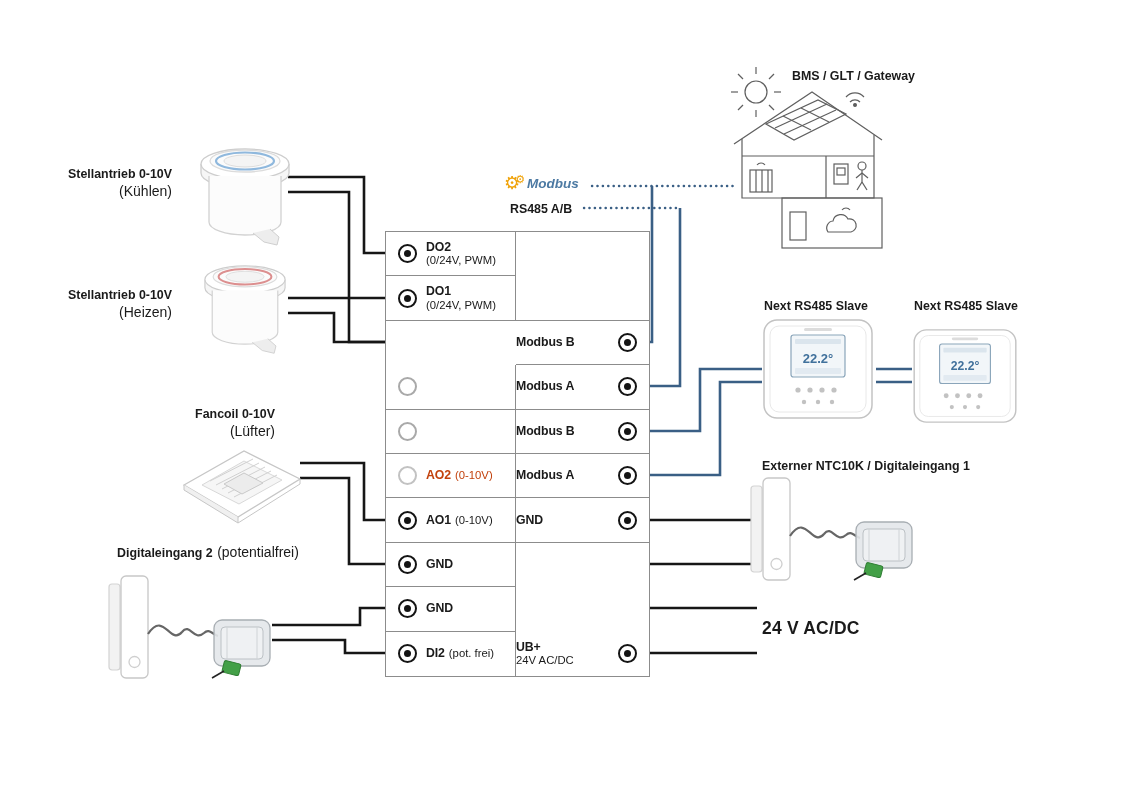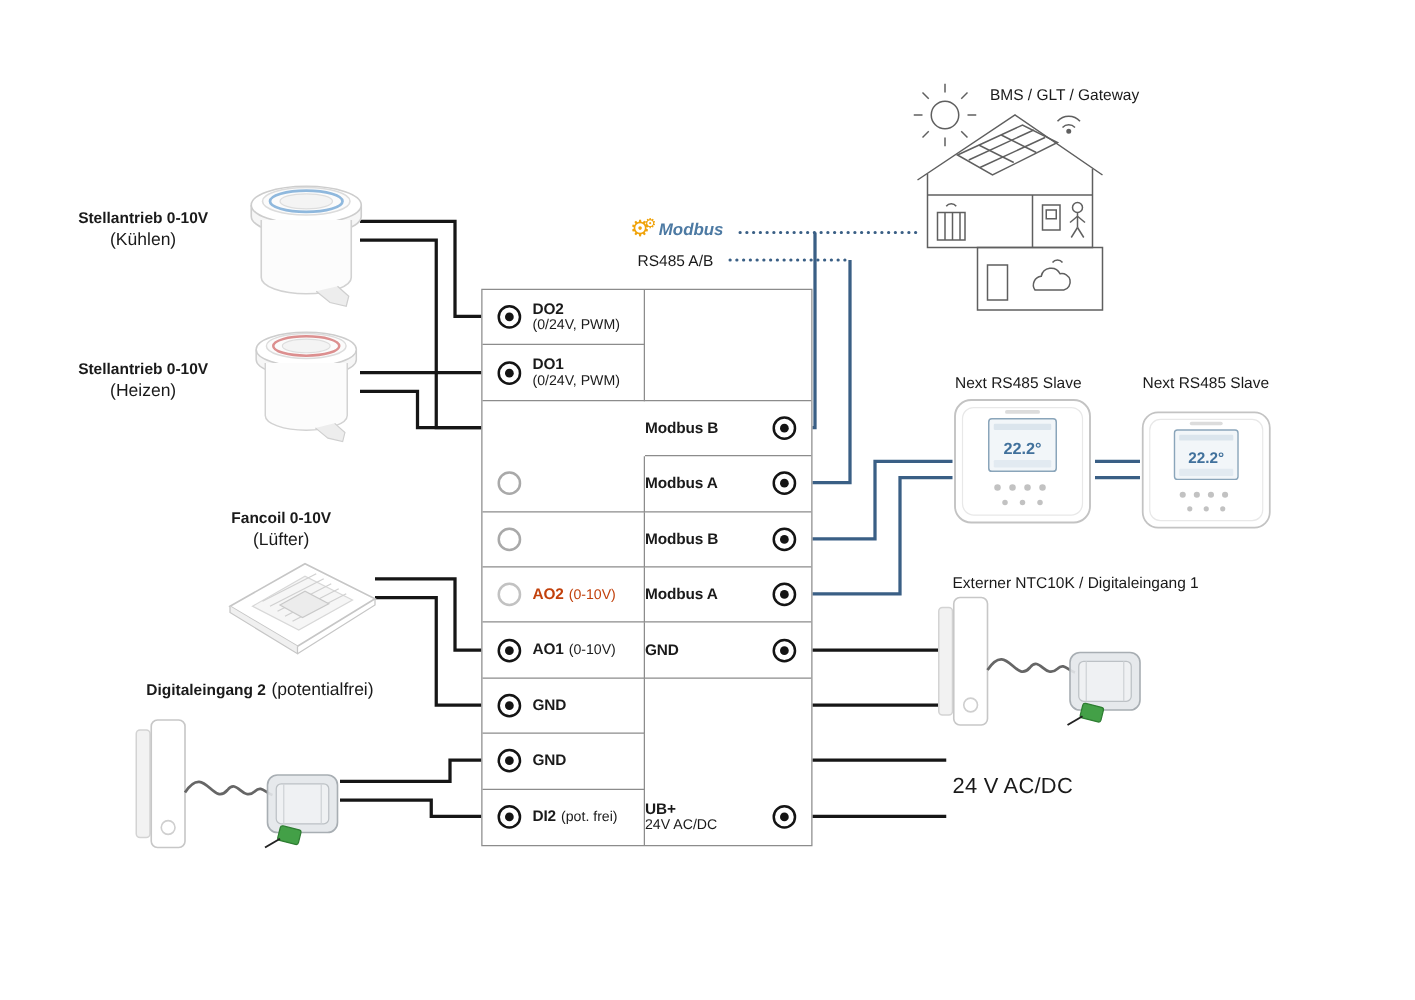--- a/index.html
+++ b/index.html
@@ -29,23 +29,23 @@
   .term.l{left:12px}
   .term.r{right:12px}
   .term.empty{border-color:#a9a9a9}.term.empty::after{display:none}
   .term.dis{border-color:#c2c2c2}.term.dis::after{display:none}
 
   
   .dev-label{position:absolute;line-height:1.32;z-index:3}
   .dev-label .t{font-weight:bold;font-size:12.4px;display:block}
   .dev-label .s{font-size:14px;display:block}
   .inline-label .t,.inline-label .s{display:inline}
-  .ra{text-align:center}
-  .hd{font-weight:normal;font-size:12.4px}
-  .power{font-weight:normal;font-size:17.5px;letter-spacing:0.2px}
+  .ra{text-align:right}
+  .hd{font-weight:bold;font-size:12.4px}
+  .power{font-weight:bold;font-size:17.5px;letter-spacing:0.2px}
   .modbus-logo{display:flex;align-items:center;z-index:3}
   .gear{color:#f0a30a;line-height:1}
   .g1{font-size:18px}
   .g2{font-size:11px;margin-left:-5px;margin-top:-8px}
   .mword{font-weight:bold;font-style:italic;font-size:13.5px;color:#4d7aa3;margin-left:2px}
   .dev{position:absolute;z-index:2}
 </style>
 </head>
 <body>
 

